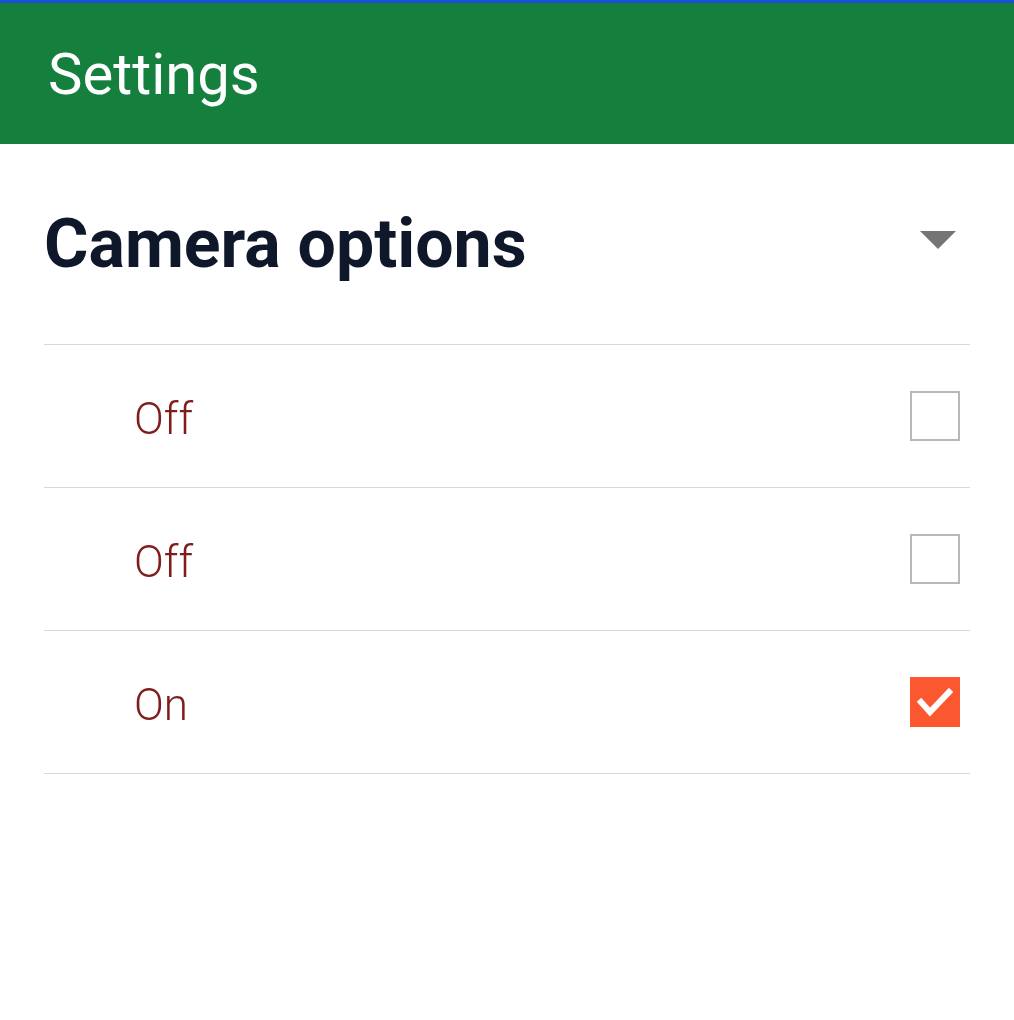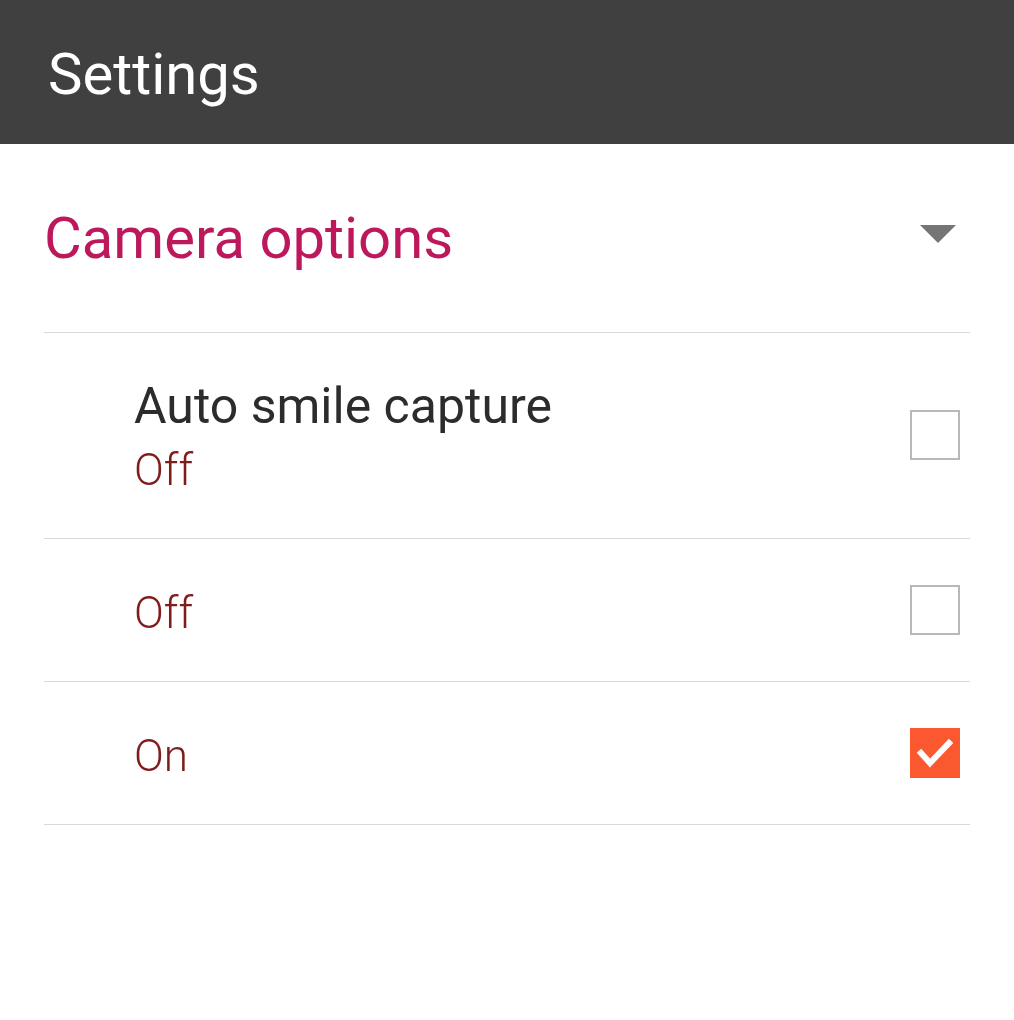--- a/index.html
+++ b/index.html
@@ -8,26 +8,26 @@
       box-sizing: border-box;
     }
     body {
       font-family: -apple-system, BlinkMacSystemFont, "Segoe UI", Roboto, "Helvetica Neue", Arial, sans-serif;
       width: 1014px;
       height: 1020px;
       background: #ffffff;
       overflow: hidden;
     }
     .header {
-      background: #404040;
+      background: #15803d;
       height: 144px;
       display: flex;
       align-items: center;
       padding-left: 48px;
-      border-top: 3px solid #404040;
+      border-top: 3px solid #1d4ed8;
     }
     .header-title {
       color: #ffffff;
       font-size: 58px;
       font-weight: 400;
     }
     .content {
       padding: 0 44px;
     }
     .section-header {
@@ -35,23 +35,23 @@
       align-items: center;
       justify-content: space-between;
       padding: 60px 0 60px 0;
       border-bottom: 1px solid #d8d8d8;
       cursor: pointer;
     }
     .section-header.no-border {
       border-bottom: none;
     }
     .section-title {
-      color: #be185d;
-      font-size: 58px;
-      font-weight: 400;
+      color: #0f172a;
+      font-size: 68px;
+      font-weight: 700;
     }
     .chevron {
       margin-right: 14px;
     }
     .chevron svg {
       width: 36px;
       height: 22px;
     }
     .option-row {
       display: flex;
@@ -113,21 +113,20 @@
     <div class="section-title">Camera options</div>
     <div class="chevron">
       <svg viewBox="0 0 36 22" fill="none">
         <path d="M0 0 L18 18 L36 0 Z" fill="#757575"></path>
       </svg>
     </div>
   </div>
 
   <div class="option-row">
     <div class="option-text">
-      <div class="option-title">Auto smile capture</div>
       <div class="option-status">Off</div>
     </div>
     <div class="checkbox"></div>
   </div>
 
   <div class="option-row">
     <div class="option-text">
       <div class="option-status">Off</div>
     </div>
     <div class="checkbox"></div>

